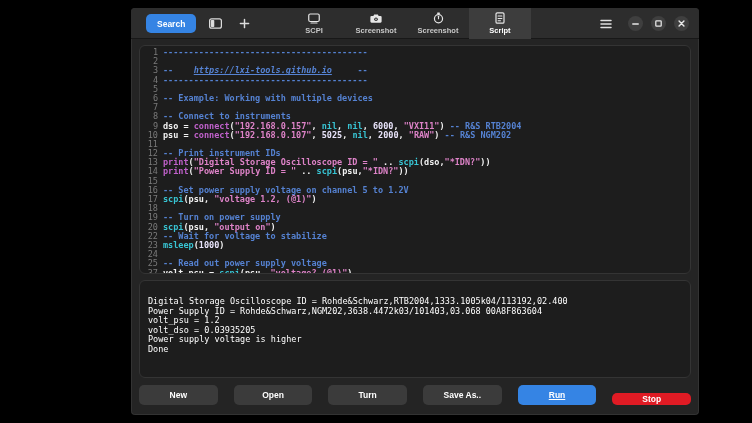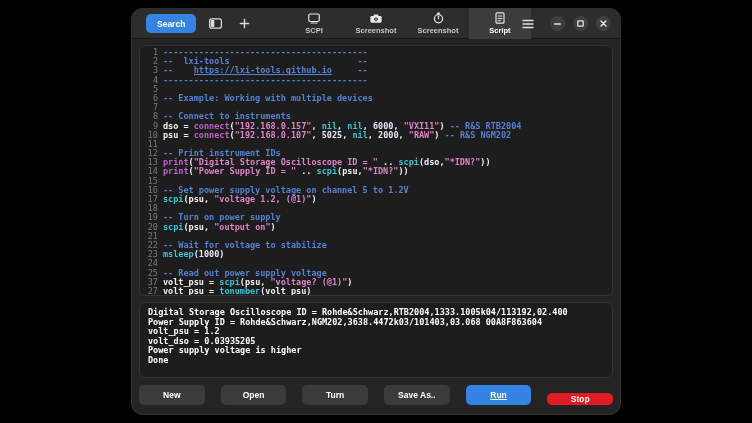--- a/index.html
+++ b/index.html
@@ -1,22 +1,22 @@
 <!DOCTYPE html>
 <html style="--accent: #3584e4; --destructive: #e01b24; --window-bg: #242424; --header-bg: #2d2d2d; --tab-active-bg: #3d3d3d; --panel-bg: #1d1d1d; --button-bg: #3b3b3b; --gutter: #7a7a7a; --tok-comment: #5582d2; --tok-string: #de83c8; --tok-fn1: #c061cb; --tok-fn2: #38c5d4; --tok-kw: #38c5d4; --tok-num: #e9e4fb; --tok-def: #f2f2f2;"><head>
 <meta charset="utf-8">
 <style>
   html,body{margin:0;padding:0;}
   body{
     width:752px;height:423px;background:#000;overflow:hidden;position:relative;
     font-family:"Liberation Sans",sans-serif;-webkit-font-smoothing:antialiased;
   }
   .window{
-    position:absolute;left:131px;top:8px;width:490px;height:407px;
-    background:var(--window-bg,#242424);border-radius:12px;overflow:hidden;
+    position:absolute;left:131px;top:8px;width:568px;height:407px;
+    background:var(--window-bg,#242424);border-radius:4px;overflow:hidden;
     box-shadow:0 3px 16px rgba(0,0,0,.8), inset 0 0 0 1px rgba(255,255,255,.07);
     display:flex;flex-direction:column;
   }
   
   .headerbar{
     flex:none;height:31px;background:var(--header-bg,#2d2d2d);
     display:flex;align-items:center;position:relative;
     box-shadow:inset 0 -1px 0 rgba(0,0,0,.45);
   }
   .search-btn{
@@ -55,31 +55,31 @@
     flex:1;min-height:0;overflow:hidden;padding:2px 0;
     font-family:"DejaVu Sans Mono",monospace;font-size:8.5px;font-weight:bold;
   }
   .code-line{display:flex;height:9.2px;line-height:9.2px;white-space:pre;}
   .gutter{
     flex:none;width:18px;text-align:right;color:var(--gutter,#7a7a7a);
     font-weight:normal;
   }
   .code-text{margin-left:5px;white-space:pre;color:var(--tok-def,#f2f2f2);}
   .tok-comment{color:var(--tok-comment,#5582d2);}
-  .tok-link{color:var(--tok-comment,#5582d2);text-decoration:underline;}
+  .tok-link{color:var(--tok-comment,#5582d2);text-decoration:underline;font-style:italic;}
   .tok-string{color:var(--tok-string,#de83c8);}
   .tok-fn1{color:var(--tok-fn1,#c061cb);}
   .tok-fn2{color:var(--tok-fn2,#38c5d4);}
   .tok-kw{color:var(--tok-kw,#38c5d4);}
   .tok-num{color:var(--tok-num,#e9e4fb);}
   .tok-def{color:var(--tok-def,#f2f2f2);}
   .console{
-    flex:none;height:64px;margin-top:6px;padding:5px 8px;overflow:hidden;
+    flex:none;height:64px;margin-top:6px;padding:16px 8px;overflow:hidden;
     color:#fff;font-family:"DejaVu Sans Mono",monospace;font-size:8.5px;
-    font-weight:bold;line-height:9.6px;white-space:pre;
+    font-weight:normal;line-height:9.6px;white-space:pre;
   }
   .action-bar{flex:none;height:20px;margin-top:7px;display:flex;gap:16px;}
   .action{
     flex:1;border:none;border-radius:5px;background:var(--button-bg,#3b3b3b);
     color:#fff;font-family:"Liberation Sans",sans-serif;font-size:8.5px;
     font-weight:bold;cursor:pointer;padding:0;
   }
   .action.suggested{background:var(--accent,#3584e4);text-decoration:underline;}
   .action.destructive{background:var(--destructive,#e01b24);margin-top:8px;}
   svg{display:block;}
@@ -178,40 +178,39 @@
               <path d="M2.3 2.3l5.4 5.4M7.7 2.3L2.3 7.7" stroke="currentColor" stroke-width="1.6" stroke-linecap="round"></path>
             </svg>
           </span>
         </div>
       </div>
   </div>
 
   <div class="body">
     <div class="panel editor">
         <div class="code-line"><span class="gutter">1</span><span class="code-text"><span class="tok-comment">----------------------------------------</span></span></div>
-        <div class="code-line"><span class="gutter">2</span><span class="code-text"><span class="tok-comment">--  lxi-tools                         --</span></span></div>
+        <div class="code-line"><span class="gutter">2</span></div>
         <div class="code-line"><span class="gutter">3</span><span class="code-text"><span class="tok-comment">--    </span><span class="tok-link">https://lxi-tools.github.io</span><span class="tok-comment">     --</span></span></div>
         <div class="code-line"><span class="gutter">4</span><span class="code-text"><span class="tok-comment">----------------------------------------</span></span></div>
         <div class="code-line"><span class="gutter">5</span><span class="code-text"></span></div>
         <div class="code-line"><span class="gutter">6</span><span class="code-text"><span class="tok-comment">-- Example: Working with multiple devices</span></span></div>
         <div class="code-line"><span class="gutter">7</span><span class="code-text"></span></div>
         <div class="code-line"><span class="gutter">8</span><span class="code-text"><span class="tok-comment">-- Connect to instruments</span></span></div>
         <div class="code-line"><span class="gutter">9</span><span class="code-text"><span class="tok-def">dso = </span><span class="tok-fn1">connect</span><span class="tok-def">(</span><span class="tok-string">"192.168.0.157"</span><span class="tok-def">, </span><span class="tok-kw">nil</span><span class="tok-def">, </span><span class="tok-kw">nil</span><span class="tok-def">, </span><span class="tok-num">6000</span><span class="tok-def">, </span><span class="tok-string">"VXI11"</span><span class="tok-def">) </span><span class="tok-comment">-- R&amp;S RTB2004</span></span></div>
         <div class="code-line"><span class="gutter">10</span><span class="code-text"><span class="tok-def">psu = </span><span class="tok-fn1">connect</span><span class="tok-def">(</span><span class="tok-string">"192.168.0.107"</span><span class="tok-def">, </span><span class="tok-num">5025</span><span class="tok-def">, </span><span class="tok-kw">nil</span><span class="tok-def">, </span><span class="tok-num">2000</span><span class="tok-def">, </span><span class="tok-string">"RAW"</span><span class="tok-def">) </span><span class="tok-comment">-- R&amp;S NGM202</span></span></div>
         <div class="code-line"><span class="gutter">11</span><span class="code-text"></span></div>
         <div class="code-line"><span class="gutter">12</span><span class="code-text"><span class="tok-comment">-- Print instrument IDs</span></span></div>
         <div class="code-line"><span class="gutter">13</span><span class="code-text"><span class="tok-fn1">print</span><span class="tok-def">(</span><span class="tok-string">"Digital Storage Oscilloscope ID = "</span><span class="tok-def"> .. </span><span class="tok-fn2">scpi</span><span class="tok-def">(dso,</span><span class="tok-string">"*IDN?"</span><span class="tok-def">))</span></span></div>
         <div class="code-line"><span class="gutter">14</span><span class="code-text"><span class="tok-fn1">print</span><span class="tok-def">(</span><span class="tok-string">"Power Supply ID = "</span><span class="tok-def"> .. </span><span class="tok-fn2">scpi</span><span class="tok-def">(psu,</span><span class="tok-string">"*IDN?"</span><span class="tok-def">))</span></span></div>
         <div class="code-line"><span class="gutter">15</span><span class="code-text"></span></div>
         <div class="code-line"><span class="gutter">16</span><span class="code-text"><span class="tok-comment">-- Set power supply voltage on channel 5 to 1.2V</span></span></div>
         <div class="code-line"><span class="gutter">17</span><span class="code-text"><span class="tok-fn2">scpi</span><span class="tok-def">(psu, </span><span class="tok-string">"voltage 1.2, (@1)"</span><span class="tok-def">)</span></span></div>
         <div class="code-line"><span class="gutter">18</span><span class="code-text"></span></div>
         <div class="code-line"><span class="gutter">19</span><span class="code-text"><span class="tok-comment">-- Turn on power supply</span></span></div>
         <div class="code-line"><span class="gutter">20</span><span class="code-text"><span class="tok-fn2">scpi</span><span class="tok-def">(psu, </span><span class="tok-string">"output on"</span><span class="tok-def">)</span></span></div>
-        <div class="code-line"><span class="gutter">21</span><span class="code-text"></span></div>
         <div class="code-line"><span class="gutter">22</span><span class="code-text"><span class="tok-comment">-- Wait for voltage to stabilize</span></span></div>
         <div class="code-line"><span class="gutter">23</span><span class="code-text"><span class="tok-fn2">msleep</span><span class="tok-def">(</span><span class="tok-num">1000</span><span class="tok-def">)</span></span></div>
         <div class="code-line"><span class="gutter">24</span><span class="code-text"></span></div>
         <div class="code-line"><span class="gutter">25</span><span class="code-text"><span class="tok-comment">-- Read out power supply voltage</span></span></div>
         <div class="code-line"><span class="gutter">37</span><span class="code-text"><span class="tok-def">volt_psu = </span><span class="tok-fn2">scpi</span><span class="tok-def">(psu, </span><span class="tok-string">"voltage? (@1)"</span><span class="tok-def">)</span></span></div>
         <div class="code-line"><span class="gutter">27</span><span class="code-text"><span class="tok-def">volt_psu = </span><span class="tok-fn2">tonumber</span><span class="tok-def">(volt_psu)</span></span></div>
       </div>
     <div class="panel console"><div class="console-line">Digital Storage Oscilloscope ID = Rohde&amp;Schwarz,RTB2004,1333.1005k04/113192,02.400</div><div class="console-line">Power Supply ID = Rohde&amp;Schwarz,NGM202,3638.4472k03/101403,03.068 00A8F863604</div><div class="console-line">volt_psu = 1.2</div><div class="console-line">volt_dso = 0.03935205</div><div class="console-line">Power supply voltage is higher</div><div class="console-line">Done</div></div>
     <div class="action-bar">
         <button class="action default">New</button>

